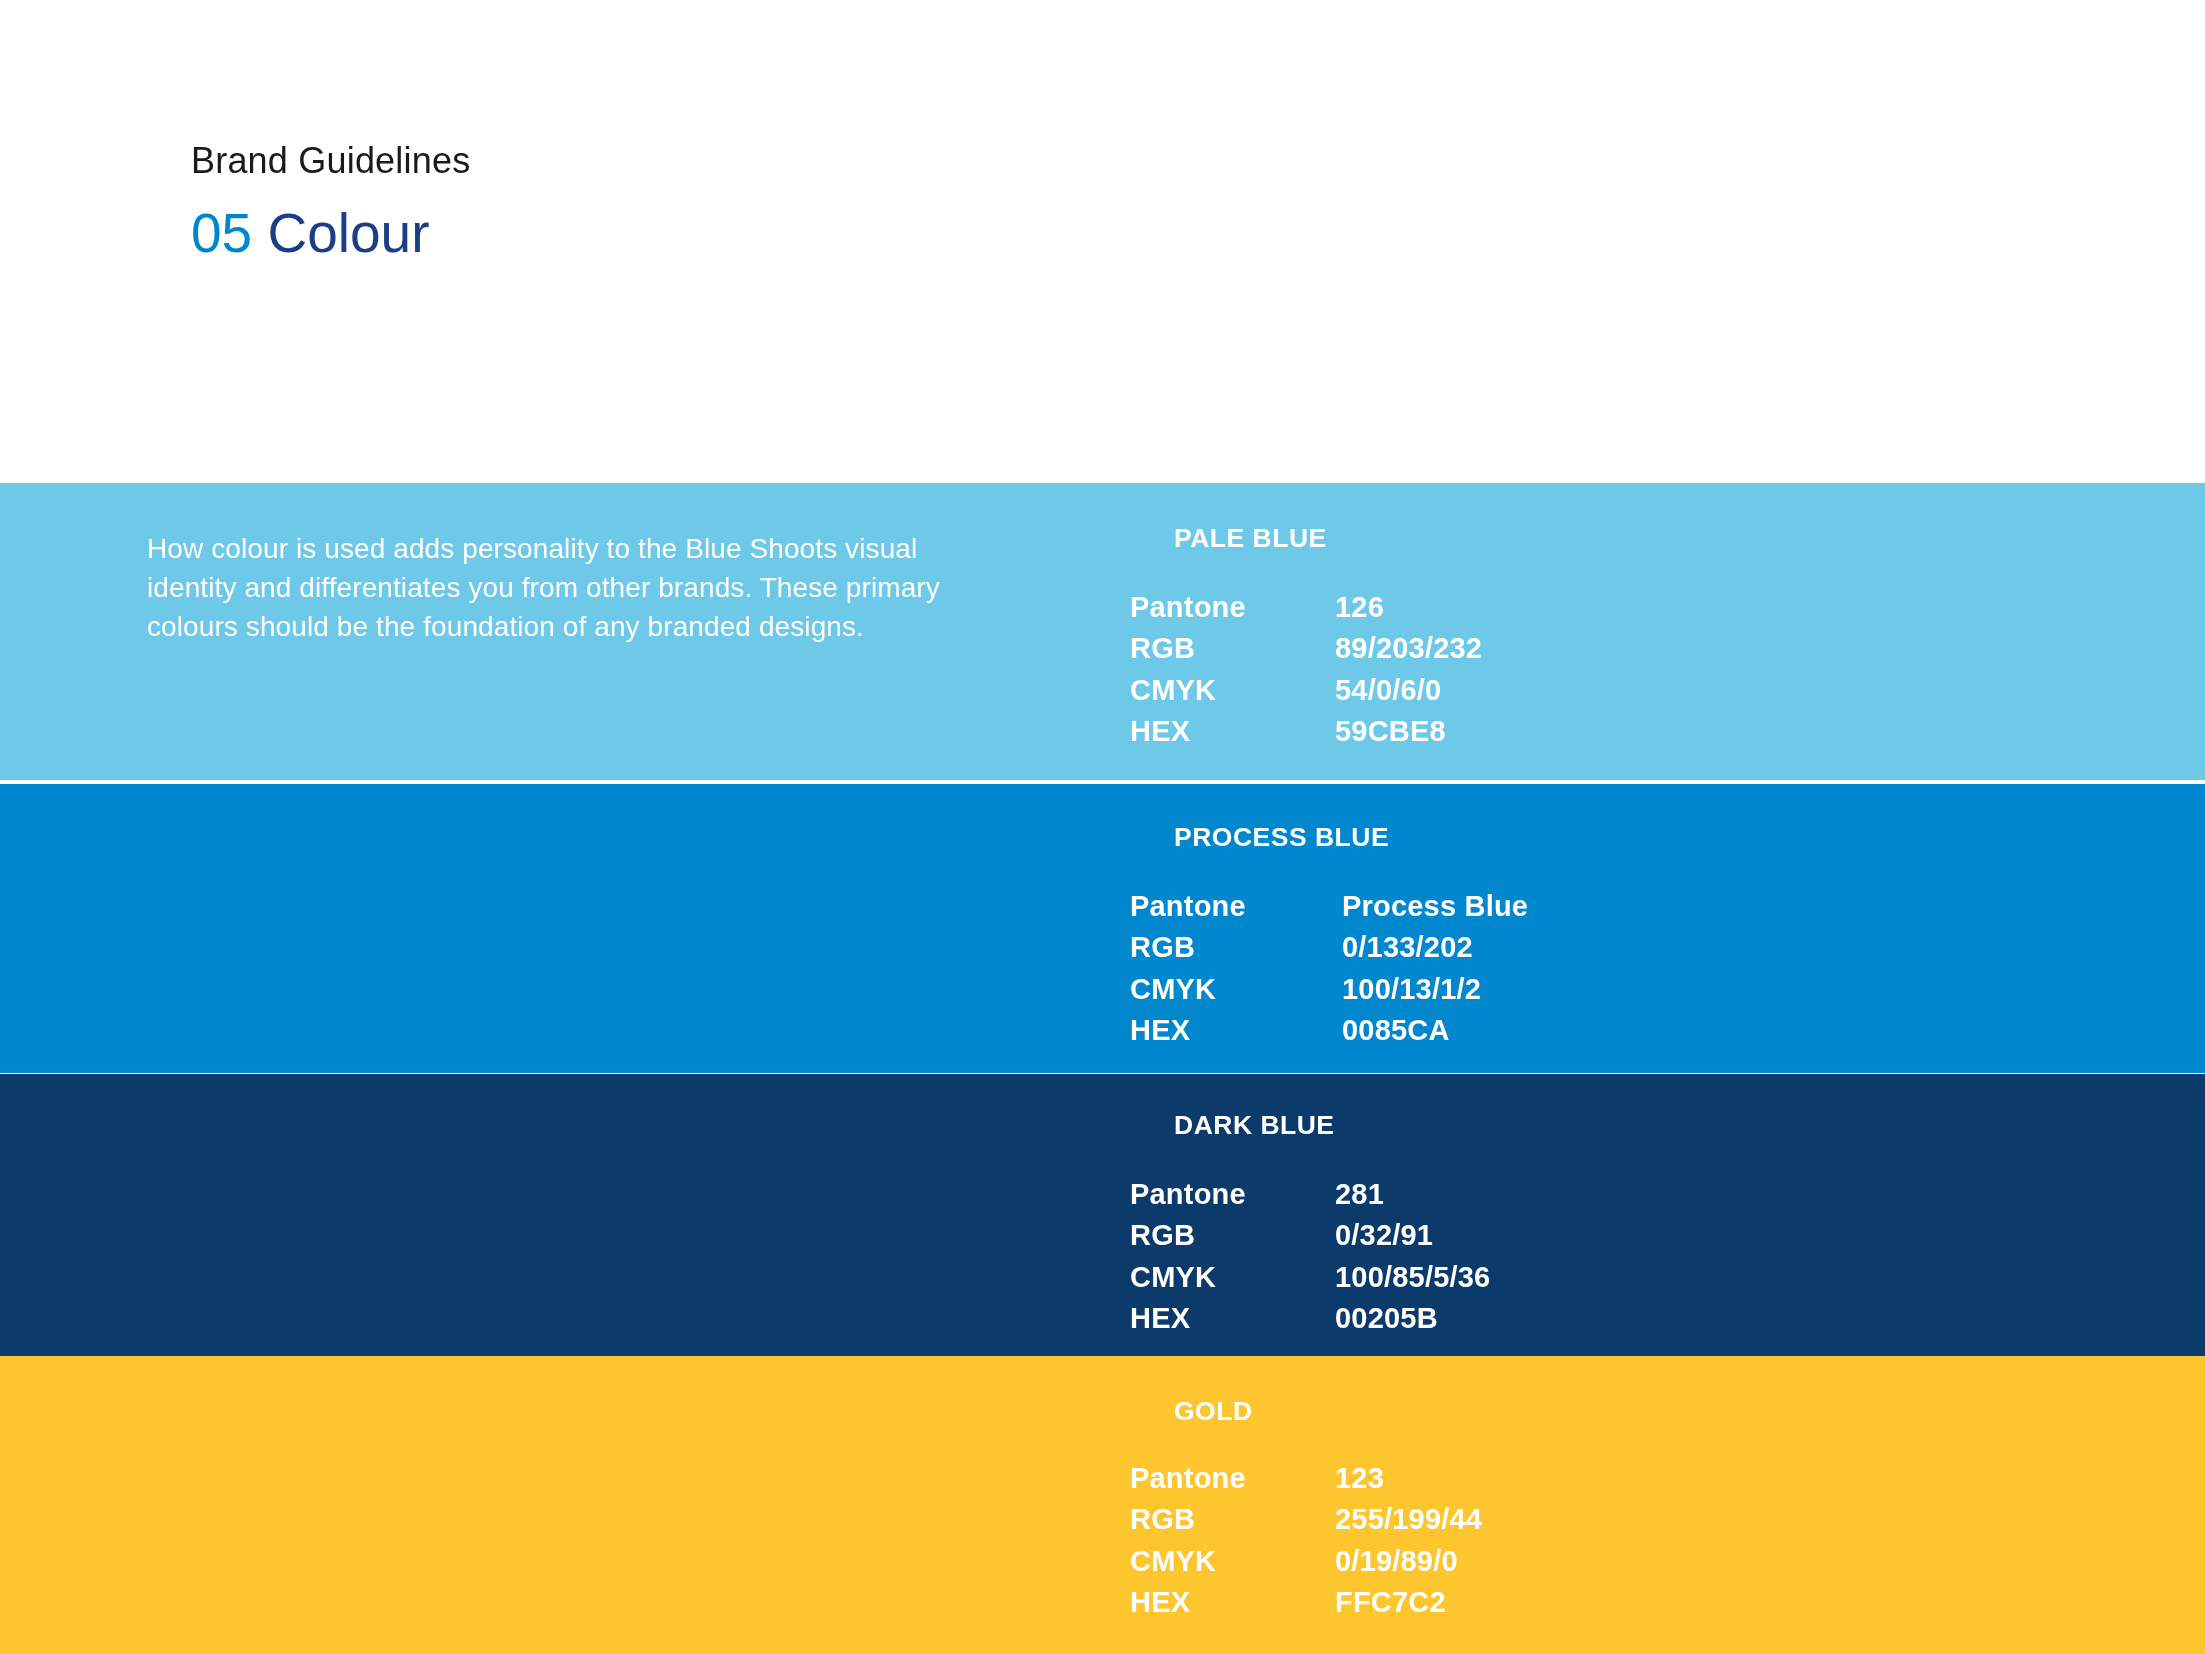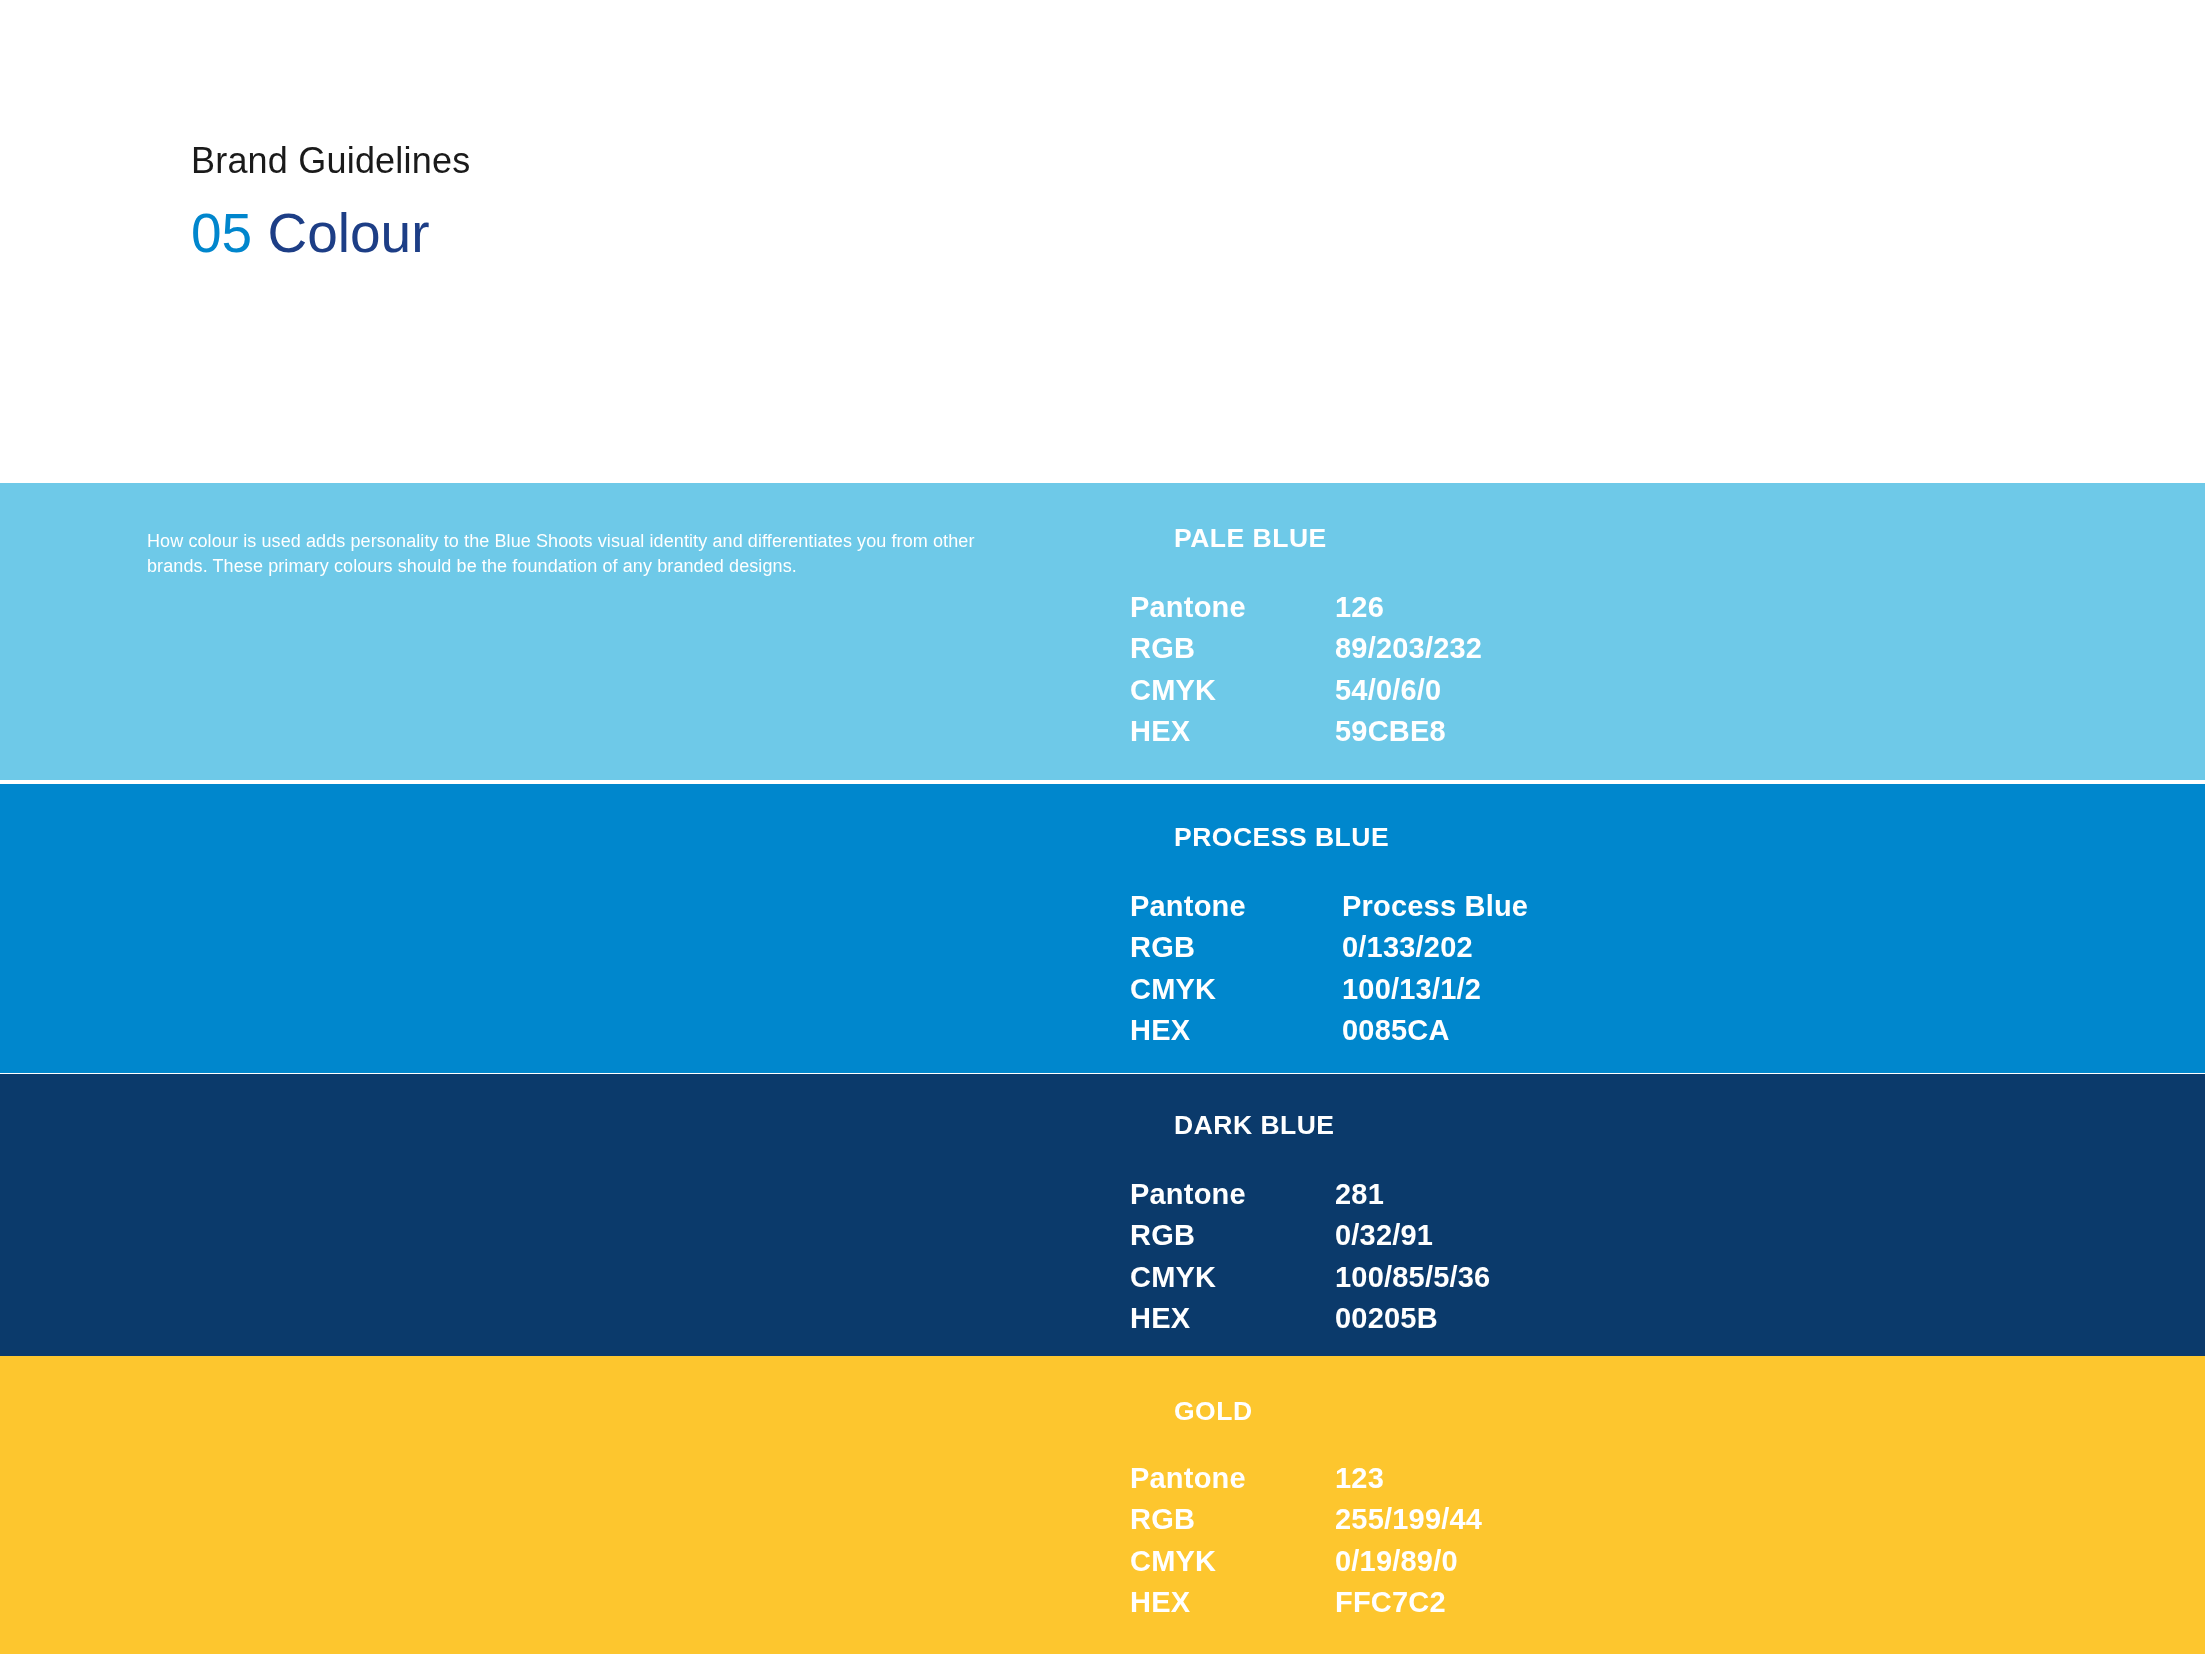--- a/index.html
+++ b/index.html
@@ -62,21 +62,21 @@
     height: 3.5px;
     background: #ffffff;
   }
 
   
   .intro {
     position: absolute;
     left: 147px;
     top: 529px;
     width: 847px;
-    font-size: 18px;
+    font-size: 28px;
     line-height: 1.40;
     color: #ffffff;
     font-weight: 400;
     letter-spacing: 0.1px;
   }
 
   
   .spec {
     position: absolute;
     left: 1130px;

